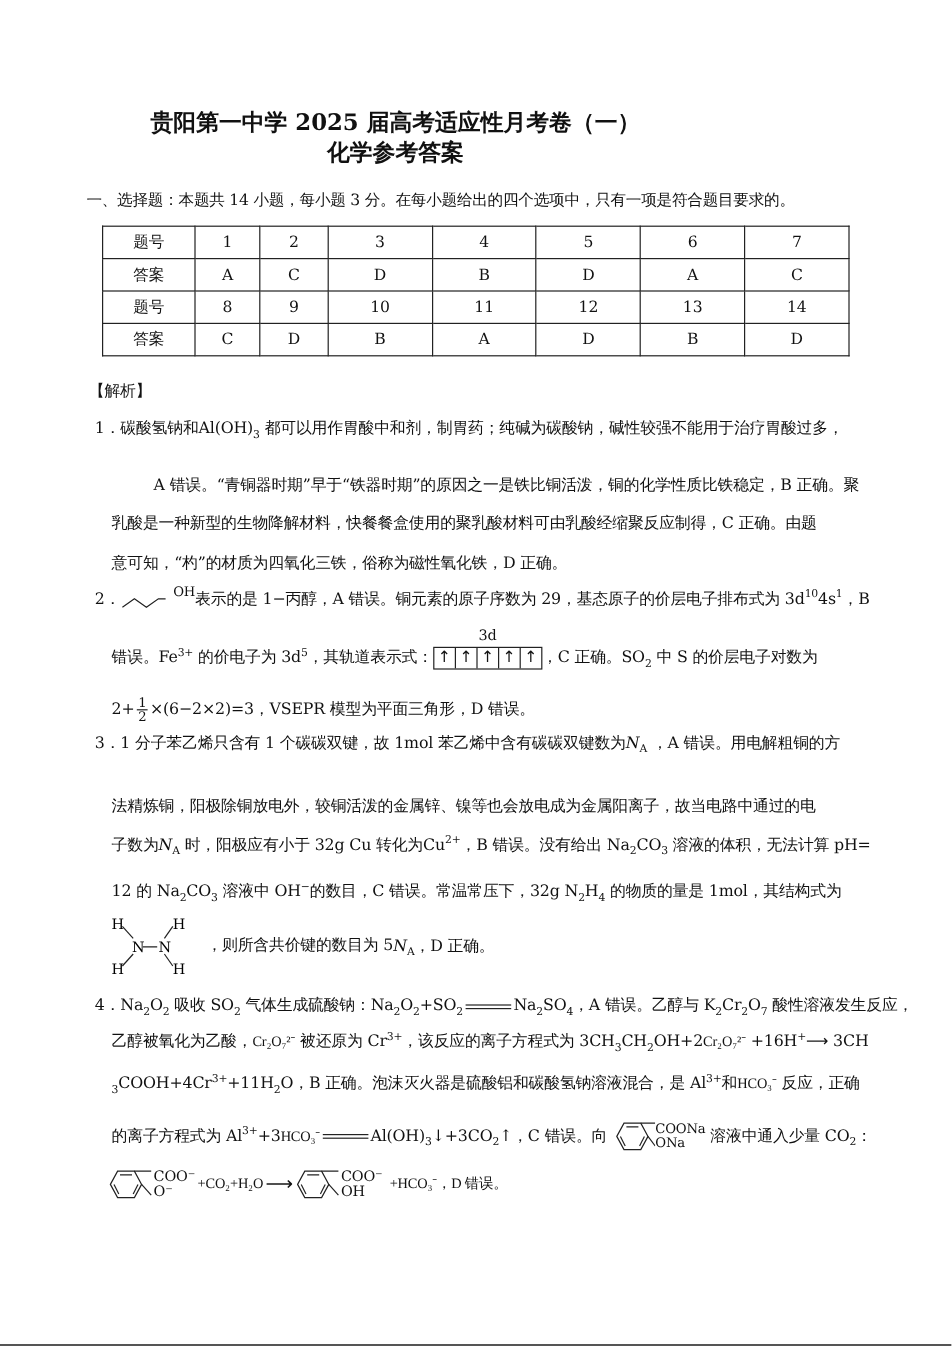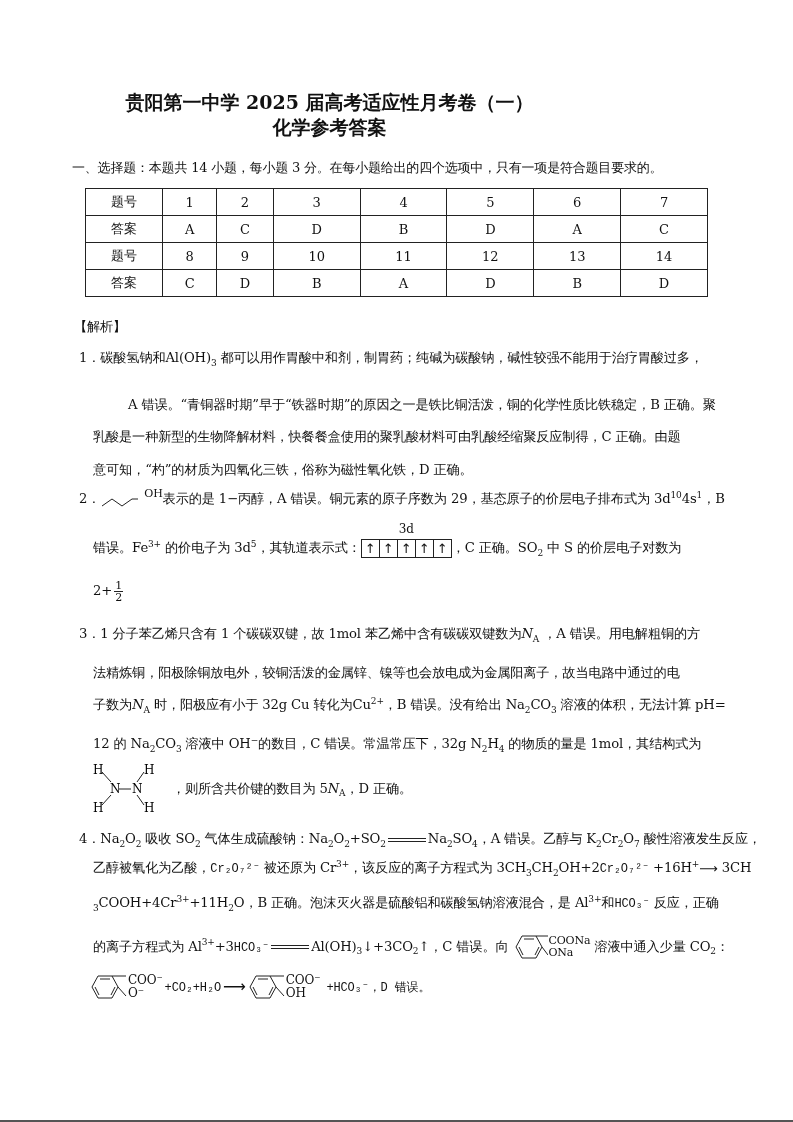--- a/index.html
+++ b/index.html
@@ -41,21 +41,21 @@
   .orbital .lbl { position: absolute; top: -19px; left: 0; width: 100%; text-align: center; font-size: 12px; }
   .orbital .boxes { display: flex; border: 1px solid #222; }
   .orbital .box { width: 17px; height: 17px; border-right: 1px solid #222; text-align: center; font-size: 13px; line-height: 17px; font-family: "DejaVu Sans", sans-serif; }
   .orbital .box:last-child { border-right: none; }
   .frac { display: inline-block; vertical-align: middle; text-align: center; font-size: 11px; line-height: 11px; margin: 0 2px; }
   .frac span { display: block; }
   .frac .num { border-bottom: 1px solid #222; padding: 0 1px; }
   .eqarrow { display: inline-block; width: 38px; border-top: 1px solid #222; border-bottom: 1px solid #222; height: 2px; vertical-align: middle; margin: 0 2px; }
   .rarrow { display: inline-block; vertical-align: middle; font-family: "DejaVu Sans", sans-serif; font-size: 13px; }
   svg { vertical-align: middle; }
-  .chem { font-family: Liberation Mono, monospace; font-size: 12px; }
+  .chem { font-family: Liberation Serif, serif; font-size: 12px; }
 </style>
 </head>
 <body>
 
 <div class="title t1">贵阳第一中学 2025 届高考适应性月考卷（一）</div>
 <div class="title t2">化学参考答案</div>
 
 <div class="section-heading">一、选择题：本题共 14 小题，每小题 3 分。在每小题给出的四个选项中，只有一项是符合题目要求的。</div>
 
 <table class="answers">
@@ -120,24 +120,24 @@
 <div class="p ind" style="top:539px;">
   <span>错误。Fe</span><sup>3+</sup><span> 的价电子为 3d</span><sup>5</sup><span>，其轨道表示式：</span><span class="orbital"><span class="lbl">3d</span><span class="boxes" id="orbital-boxes">
         <span class="box">↑</span>
         <span class="box">↑</span>
         <span class="box">↑</span>
         <span class="box">↑</span>
         <span class="box">↑</span>
       </span></span><span>，C 正确。SO</span><sub>2</sub><span> 中 S 的价层电子对数为</span>
 </div>
 <div class="p ind" style="top:580px;">
-  <span>2+</span><span class="frac"><span class="num">1</span><span>2</span></span>
+  <span>2+</span><span class="frac"><span class="num">1</span><span>2</span></span><span>×(6−2×2)=3，VSEPR 模型为平面三角形，D 错误。</span>
 </div>
 
-<div class="p" style="top:625px;text-align:center;">
+<div class="p" style="top:611px;text-align:center;">
   <span>3．1 分子苯乙烯只含有 1 个碳碳双键，故 1mol 苯乙烯中含有碳碳双键数为</span><i>N</i><sub>A</sub><span> ，A 错误。用电解粗铜的方</span>
 </div>
 <div class="p ind" style="top:664px;">法精炼铜，阳极除铜放电外，较铜活泼的金属锌、镍等也会放电成为金属阳离子，故当电路中通过的电</div>
 <div class="p ind" style="top:696px;">
   <span>子数为</span><i>N</i><sub>A</sub><span> 时，阳极应有小于 32g Cu 转化为</span><span>Cu</span><sup>2+</sup><span>，B 错误。没有给出 Na</span><sub>2</sub><span>CO</span><sub>3</sub><span> 溶液的体积，无法计算 pH=</span>
 </div>
 <div class="p ind" style="top:735px;">
   <span>12 的 Na</span><sub>2</sub><span>CO</span><sub>3</sub><span> 溶液中 OH</span><sup>−</sup><span>的数目，C 错误。常温常压下，32g N</span><sub>2</sub><span>H</span><sub>4</sub><span> 的物质的量是 1mol，其结构式为</span>
 </div>
 <div class="p" style="left:90px; top:762px; height:54px;">

